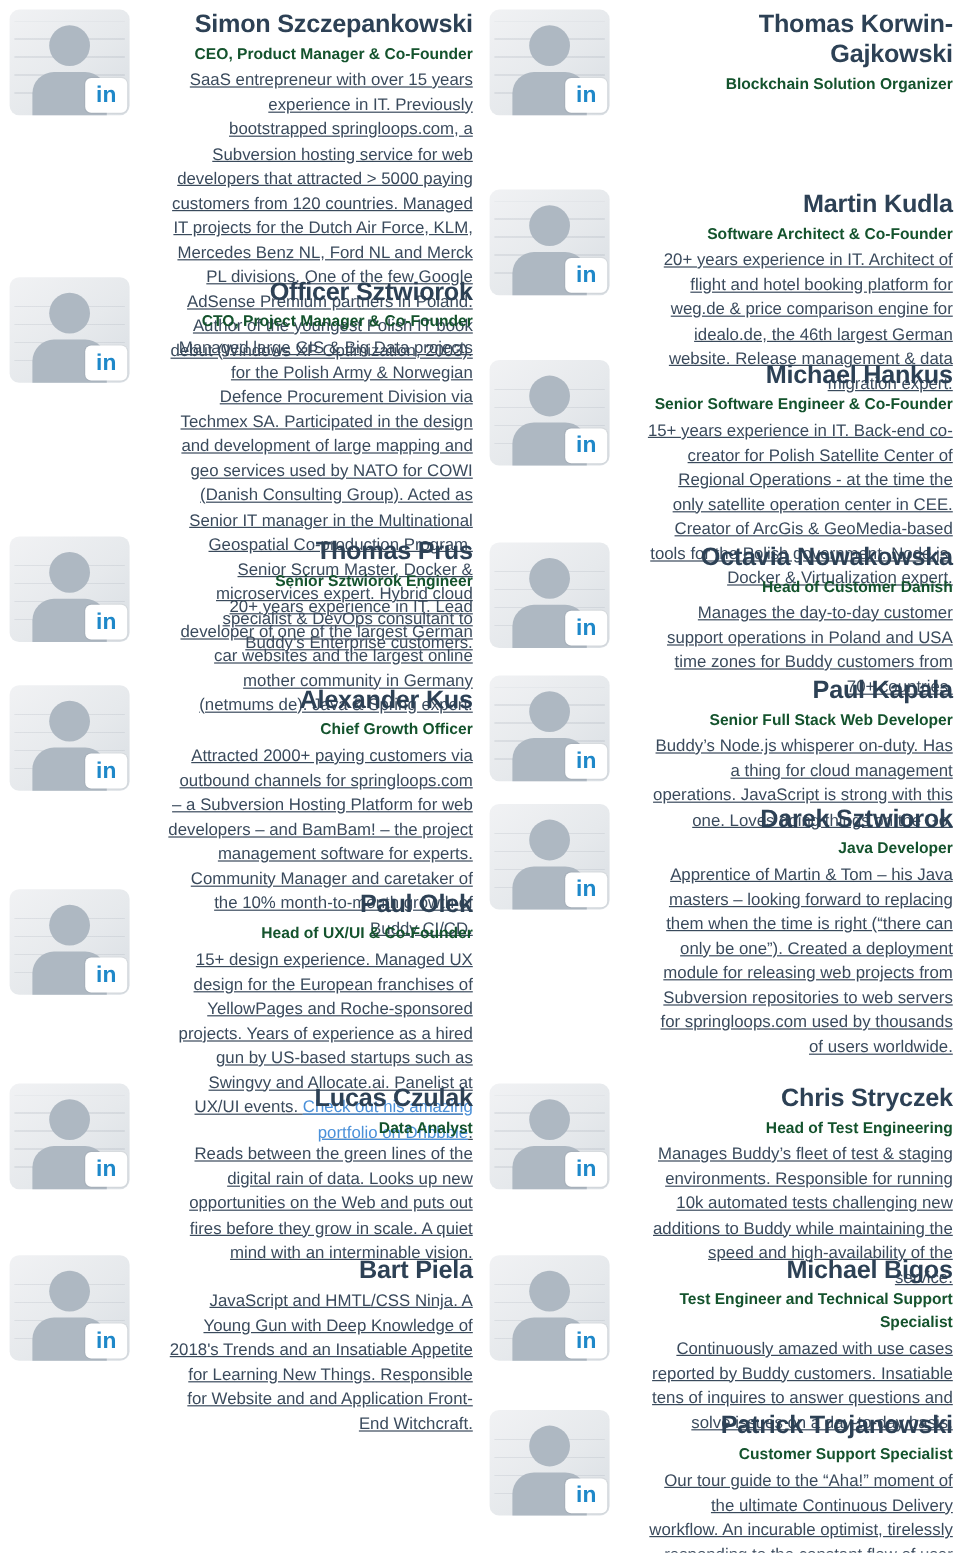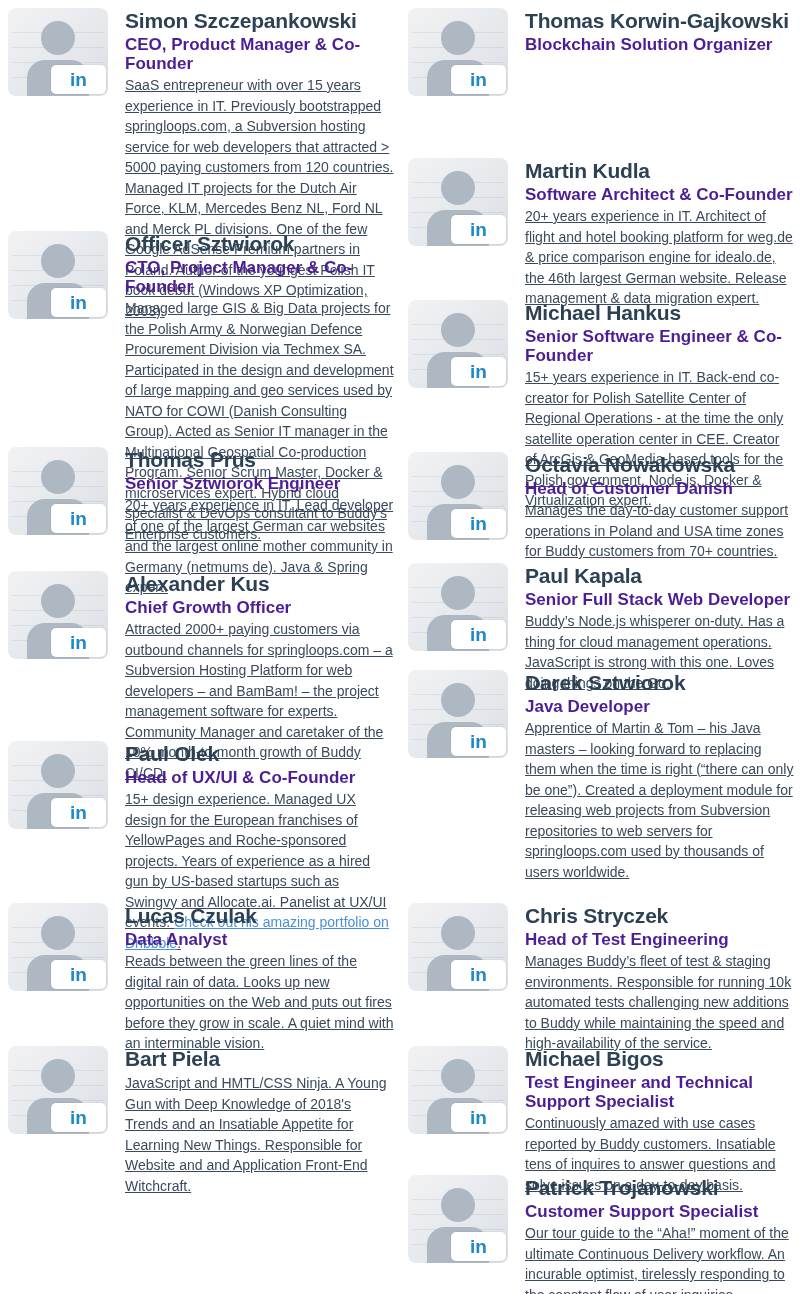--- a/index.html
+++ b/index.html
@@ -17,35 +17,35 @@
   }
   .photo .head {
     position:absolute; left:33px; top:13px; width:34px; height:34px;
     border-radius:50%; background:#aeb8c2;
   }
   .photo .torso {
     position:absolute; left:19px; top:52px; width:62px; height:38px;
     border-radius:18px 18px 0 0; background:#aeb8c2;
   }
   .li-badge {
-    position:absolute; right:2px; bottom:2px; width:55px; height:29px;
+    position:absolute; right:2px; bottom:2px; width:35px; height:29px;
     background:#ffffff; border-radius:5px;
     display:flex; align-items:center; justify-content:center;
     box-shadow:0 0 0 1px rgba(0,0,0,0.04);
     cursor:pointer;
   }
   .li-badge span { font-weight:bold; font-size:19px; line-height:1; color:#1e88c9; }
-  .info { margin-left:17px; width:271px; }
+  .info { margin-left:31px; width:271px;text-align:right; }
   .name {
     margin:0; padding:0; font-size:21px; line-height:25px; font-weight:bold;
     color:#2d4155; letter-spacing:-0.2px;
   }
   .title {
-    margin-top:2px; font-size:17px; line-height:19px; font-weight:bold;
-    color:#4c1d95;
+    margin-top:2px; font-size:13px; line-height:19px; font-weight:bold;
+    color:#14532d;
   }
   .bio {
     margin:2px 0 0; font-size:14px; line-height:20.5px; color:#3a4a5c;text-decoration:underline;
   }
   .bio a { color:#4a90d9; text-decoration:underline; cursor:pointer; }
 </style>
 </head>
 <body>
 
 <div class="team-grid">

